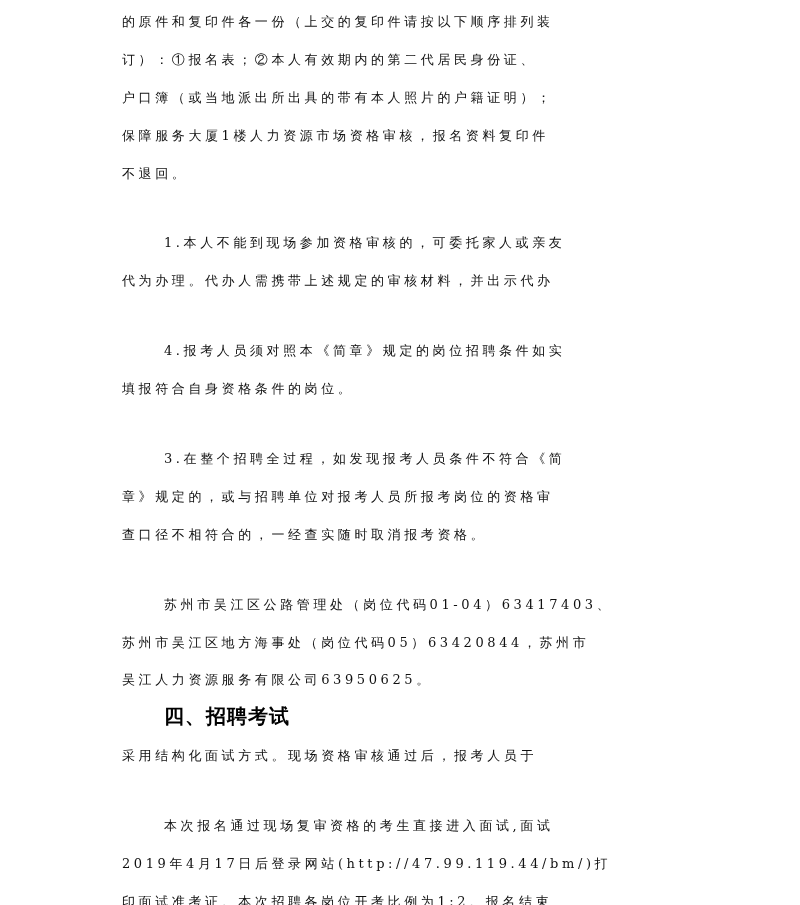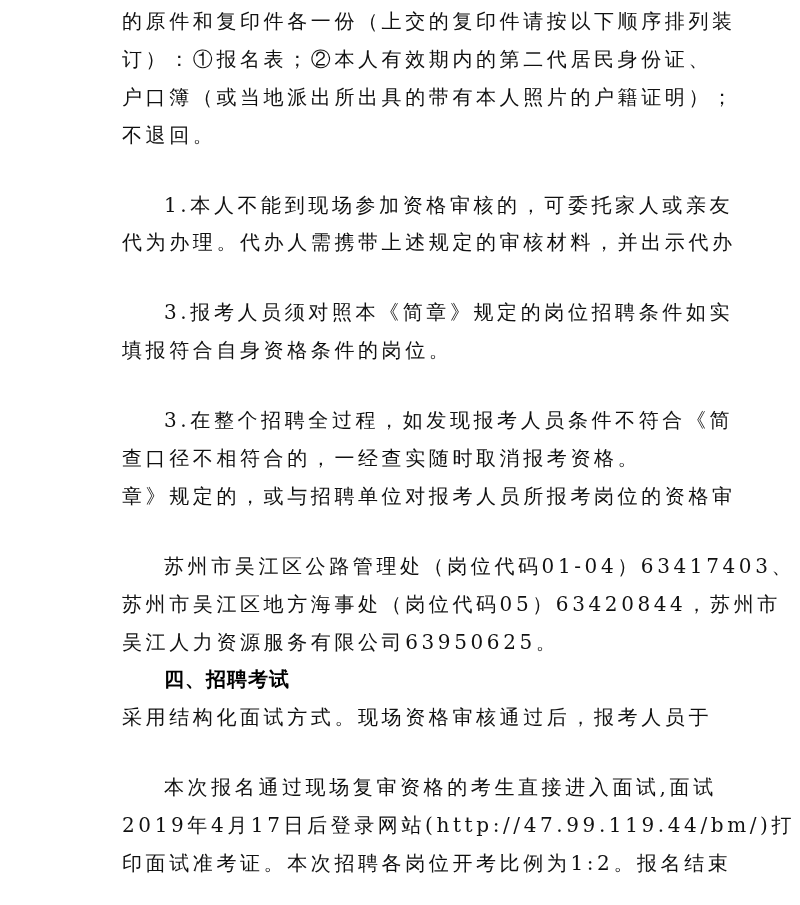--- a/index.html
+++ b/index.html
@@ -17,54 +17,55 @@
   }
   .page {
     position: absolute;
     left: 122px;
     top: 3px;
     width: 560px;
   }
   .line {
     height: 37.9px;
     line-height: 37.9px;
-    font-size: 20px;
+    font-size: 13px;
     letter-spacing: 3.6px;
     white-space: nowrap;
     overflow: visible;
   }
   .indent { padding-left: 42px; margin-top: 32px; }
   .heading {
-    font-family: Liberation Serif, serif;
+    font-family: Liberation Mono, monospace;
     font-weight: bold;
     font-size: 20px;
     letter-spacing: 1px;
     color: #000;
   }
   .sub-heading { padding-left: 42px; }
 </style>
 </head>
 <body>
 
 <div class="page">
   <div class="line">的原件和复印件各一份（上交的复印件请按以下顺序排列装</div>
   <div class="line">订）：①报名表；②本人有效期内的第二代居民身份证、</div>
   <div class="line">户口簿（或当地派出所出具的带有本人照片的户籍证明）；</div>
+  <div class="line">保障服务大厦1楼人力资源市场资格审核，报名资料复印件</div>
   <div class="line">不退回。</div>
 
 
   <div class="line indent">1.本人不能到现场参加资格审核的，可委托家人或亲友</div>
   <div class="line">代为办理。代办人需携带上述规定的审核材料，并出示代办</div>
 
-  <div class="line indent">3.报考人员须对照本《简章》规定的岗位招聘条件如实</div>
+  <div class="line indent">4.报考人员须对照本《简章》规定的岗位招聘条件如实</div>
   <div class="line">填报符合自身资格条件的岗位。</div>
 
   <div class="line indent">3.在整个招聘全过程，如发现报考人员条件不符合《简</div>
+  <div class="line">章》规定的，或与招聘单位对报考人员所报考岗位的资格审</div>
   <div class="line">查口径不相符合的，一经查实随时取消报考资格。</div>
-  <div class="line">章》规定的，或与招聘单位对报考人员所报考岗位的资格审</div>
 
   <div class="line indent">苏州市吴江区公路管理处（岗位代码01-04）63417403、</div>
   <div class="line">苏州市吴江区地方海事处（岗位代码05）63420844，苏州市</div>
   <div class="line">吴江人力资源服务有限公司63950625。</div>
 
   <div class="line heading sub-heading">四、招聘考试</div>
 
   <div class="line">采用结构化面试方式。现场资格审核通过后，报考人员于</div>
   <div class="line indent">本次报名通过现场复审资格的考生直接进入面试,面试</div>
   <div class="line">2019年4月17日后登录网站(http://47.99.119.44/bm/)打</div>

